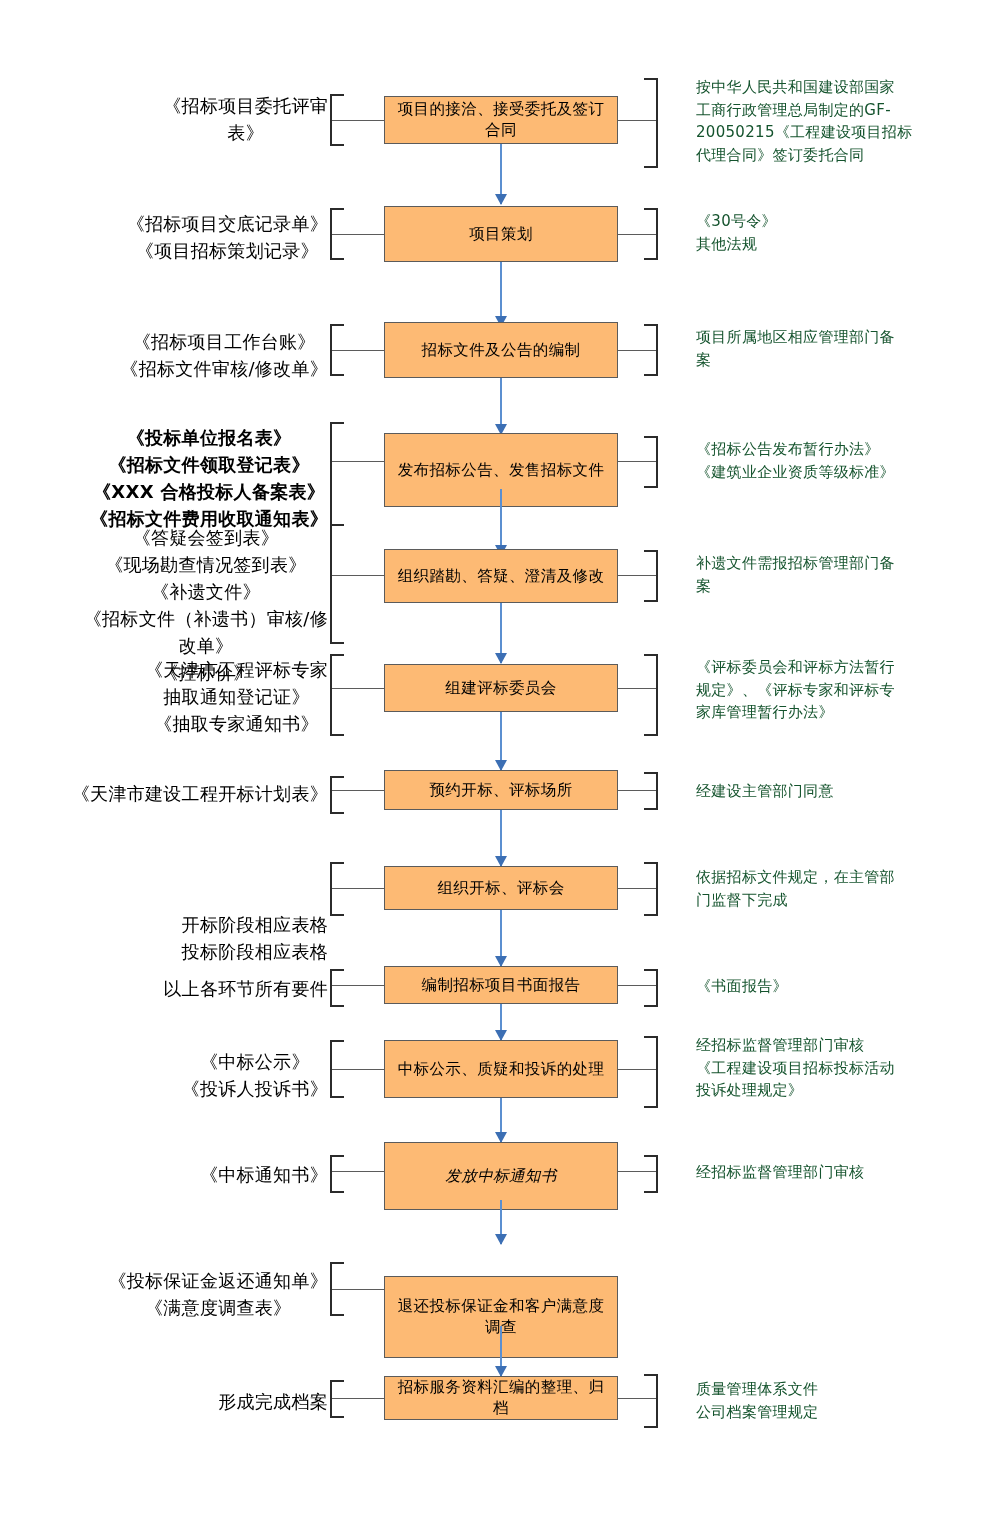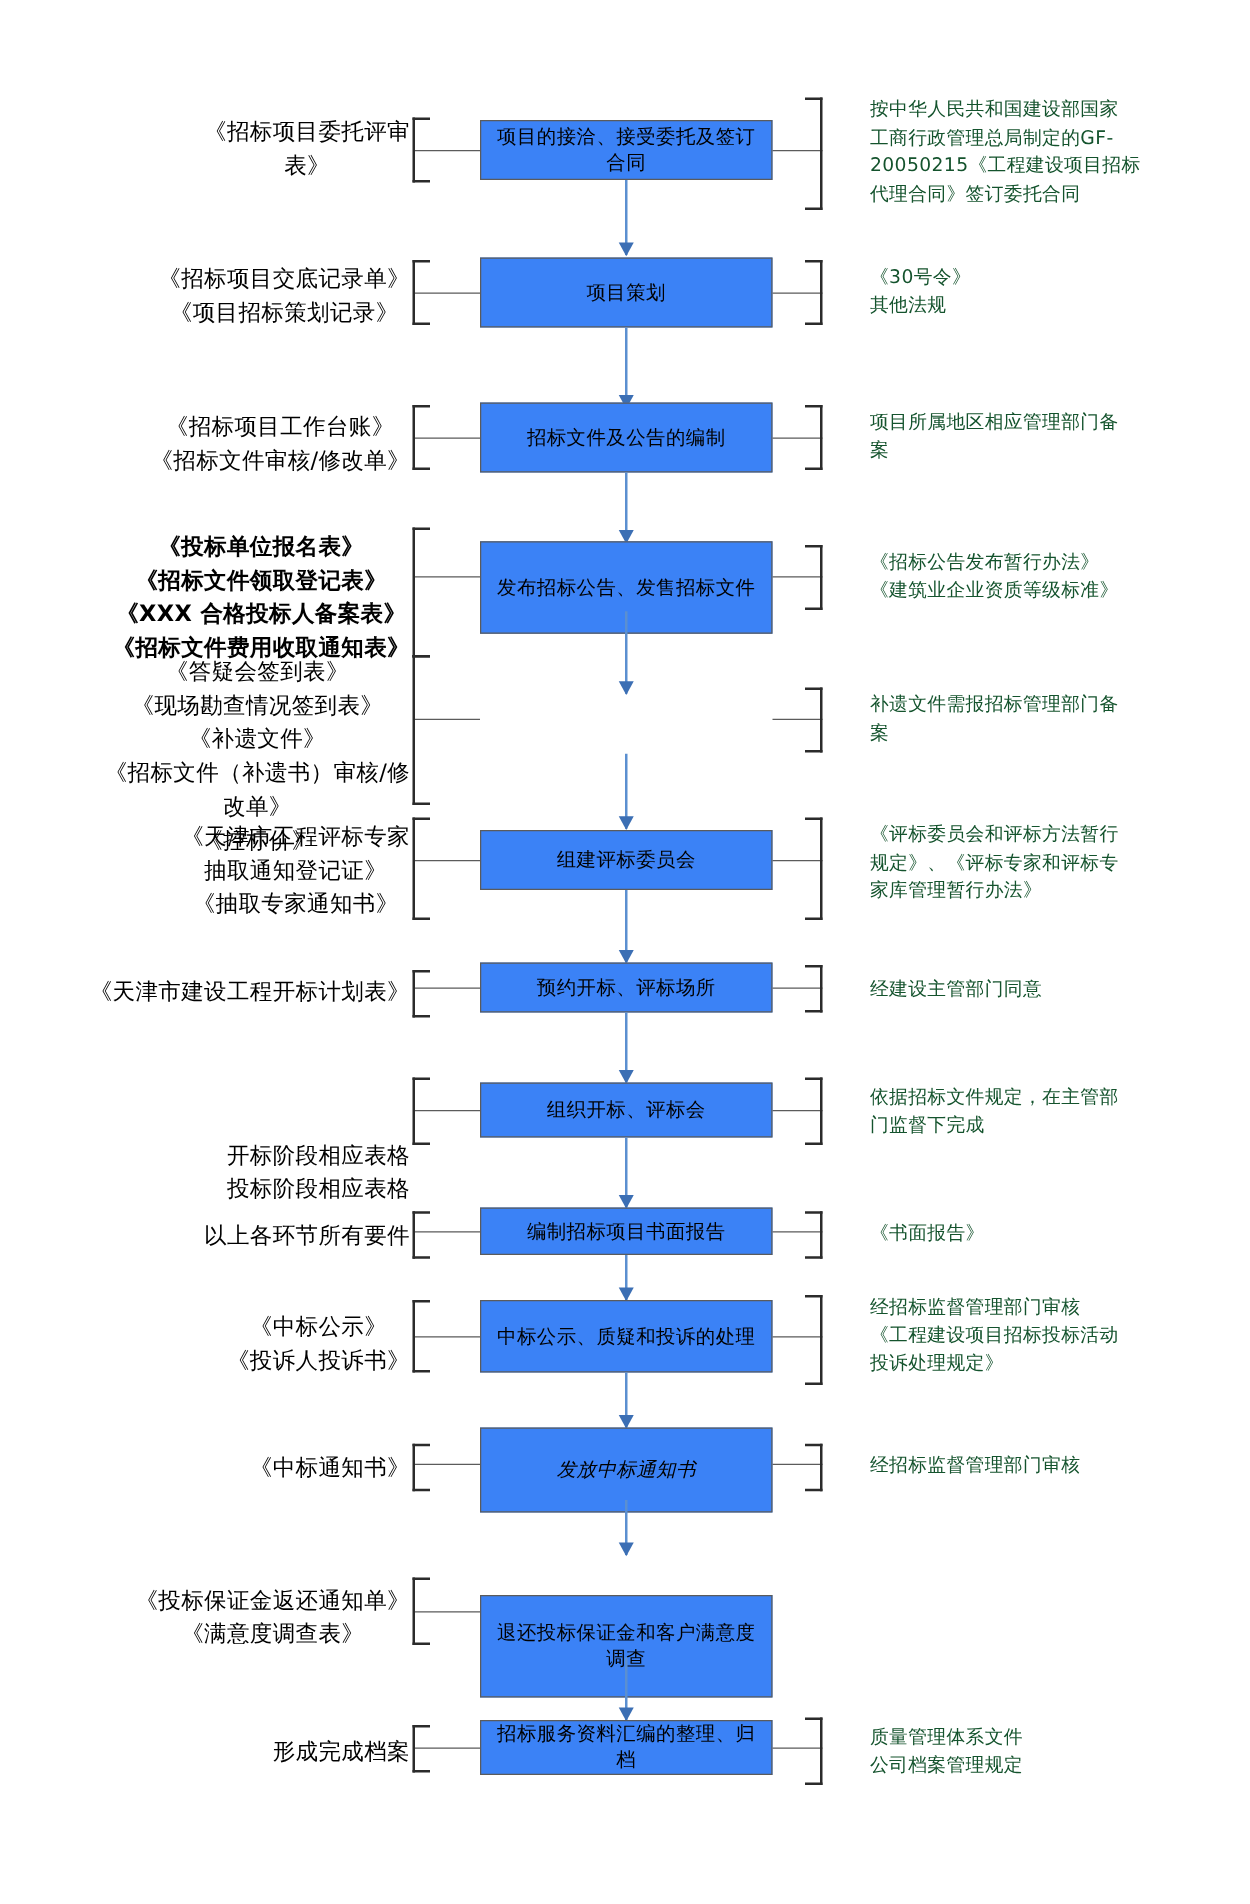--- a/index.html
+++ b/index.html
@@ -18,21 +18,21 @@
     background: #ffffff;
     overflow: hidden;
   }
 
   
   .node {
     position: absolute;
     left: 384px;
     width: 234px;
     box-sizing: border-box;
-    background: #3b82f6;
+    background: #fdba74;
     border: 1.5px solid #5b5b5b;
     display: flex;
     align-items: center;
     justify-content: center;
     text-align: center;
     font-size: 15.5px;
     line-height: 1.35;
     letter-spacing: 0.4px;
     padding: 2px 6px;
     color: #000;
@@ -172,20 +172,21 @@
   <div class="arrow" style="top:489px;height:66px;"></div>
 
   <div class="left-text" style="top:524px;">《答疑会签到表》
 《现场勘查情况签到表》
 《补遗文件》
 《招标文件（补遗书）审核/修
 改单》
 《控标价》</div>
   <div class="left-bracket" style="top:524px;height:120px;"></div>
   <div class="left-lead" style="top:575px;"></div>
+  <div class="node" style="top:549px;height:54px;">组织踏勘、答疑、澄清及修改</div>
   <div class="right-lead" style="top:575px;"></div>
   <div class="right-bracket" style="top:550px;height:52px;"></div>
   <div class="right-text" style="top:552px;">补遗文件需报招标管理部门备
 案</div>
   <div class="arrow" style="top:603px;height:60px;"></div>
 
   <div class="left-text" style="top:656px;">《天津市工程评标专家
 抽取通知登记证》
 《抽取专家通知书》</div>
   <div class="left-bracket" style="top:654px;height:82px;"></div>

